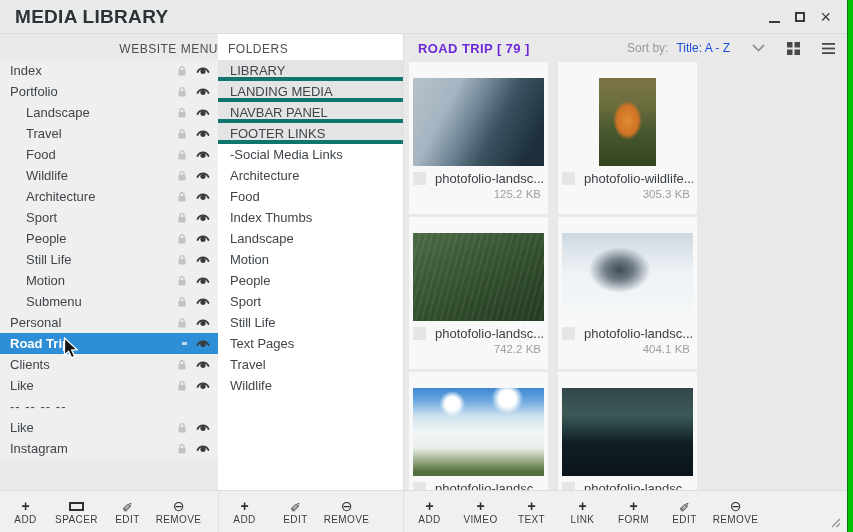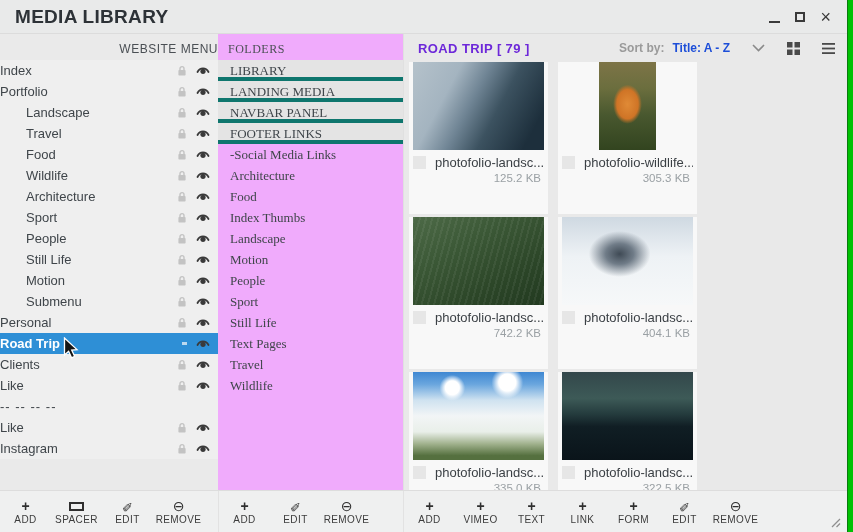--- a/index.html
+++ b/index.html
@@ -16,50 +16,50 @@
   .ic-close{font-size:18px;line-height:14px;color:#3a3a3a;}
 
   .green-edge{position:absolute;right:0;top:0;width:6px;height:532px;
               background:linear-gradient(90deg,#0b7a10 0 1px,#00c203 1px 100%);}
 
   
   .menu-panel{position:absolute;left:0;top:34px;width:218px;bottom:42px;background:#eaeaea;text-align:right;}
   .panel-header{height:26px;line-height:30px;padding-left:10px;font-size:12px;color:#4a4f54;
                 letter-spacing:.5px;font-weight:500;}
   .menu-list{background:#efefef;}
-  .mrow{height:21px;display:flex;align-items:center;font-size:13px;color:#3f454a;}
+  .mrow{height:21px;display:flex;align-items:center;padding-left:10px;font-size:13px;color:#3f454a;}
   .mrow.ind{padding-left:26px;}
   .micons{margin-left:auto;display:flex;align-items:center;gap:9px;padding-right:8px;}
   .lock-svg{width:10px;height:12px;display:block;}
   .eye-svg{width:14px;height:11px;display:block;}
   .mrow.sel{background:#2e8fd6;color:#fff;font-weight:bold;}
   .dash{display:inline-block;width:5px;height:3px;background:#bcd9ef;}
   .divider-row{color:#3f454a;letter-spacing:1px;}
 
   
   .folders-panel{position:absolute;left:218px;top:34px;width:185px;bottom:42px;background:#ececec;}
-  .folders-inner{background:#f0abfc;height:471px;font-family:Liberation Serif, serif;}
+  .folders-inner{background:#ffffff;height:471px;}
   .frow{height:21px;line-height:21px;padding-left:12px;font-size:13px;color:#3f454a;
         white-space:nowrap;box-sizing:border-box;}
   .frow.hl{background:#e4e4e4;border-bottom:4px solid #0f766e;}
 
   
   .media-panel{position:absolute;left:403px;top:34px;width:444px;bottom:42px;background:#e9e9e9;
                border-left:1px solid #e0e0e0;box-sizing:border-box;overflow:hidden;}
   .media-header{height:28px;display:flex;align-items:center;padding:0 12px 0 14px;}
   .media-title{font-size:13px;font-weight:bold;color:#6d28d9;letter-spacing:.4px;}
-  .sort-wrap{margin-left:auto;display:flex;align-items:center;gap:8px;font-weight:bold;}
+  .sort-wrap{margin-left:auto;display:flex;align-items:center;gap:8px;}
   .sort-label{font-size:12px;color:#9a9a9a;}
   .sort-value{font-size:12px;color:#1d4ed8;}
   .chev-svg{width:13px;height:8px;margin-left:14px;}
   .view-ic{margin-left:14px;display:block;}
   .grid-wrap{position:absolute;left:0;top:28px;right:0;bottom:0;overflow:hidden;
              padding-left:5px;display:flex;flex-wrap:wrap;align-content:flex-start;}
   .card{width:139px;height:152px;margin:0 10px 3px 0;background:#f8f8f8;box-sizing:border-box;
-        padding:0 4px;}
+        padding:16px 4px;}
   .imgwrap{height:88px;display:flex;justify-content:center;overflow:hidden;background:#f8f8f8;}
   .thumb{height:88px;width:131px;}
   .thumb.portrait{width:57px;}
   .cfoot{display:flex;align-items:center;padding-top:5px;}
   .cb{width:13px;height:13px;background:#e6e6e6;flex:0 0 13px;}
   .cname{font-size:13px;color:#3a3f44;margin-left:9px;white-space:nowrap;overflow:hidden;}
   .csize{font-size:11.5px;color:#9aa0a4;text-align:right;padding:2px 3px 0 0;}
 
   
   .t0{background:linear-gradient(118deg,#b5c2cb 0%,#a4b4c0 28%,#6f8494 45%,#3c5260 62%,#1d2f3c 88%);}

